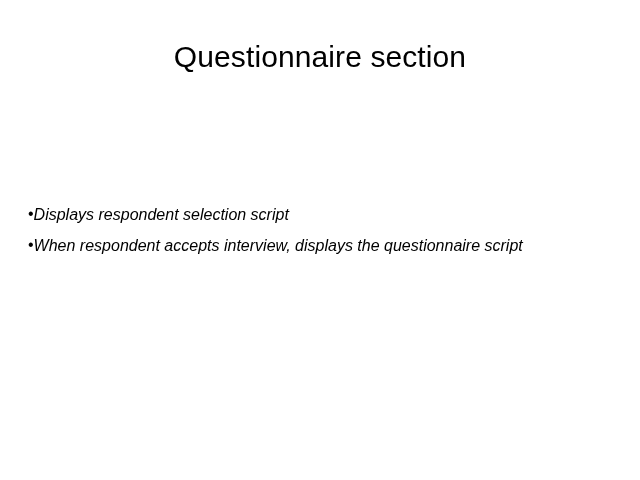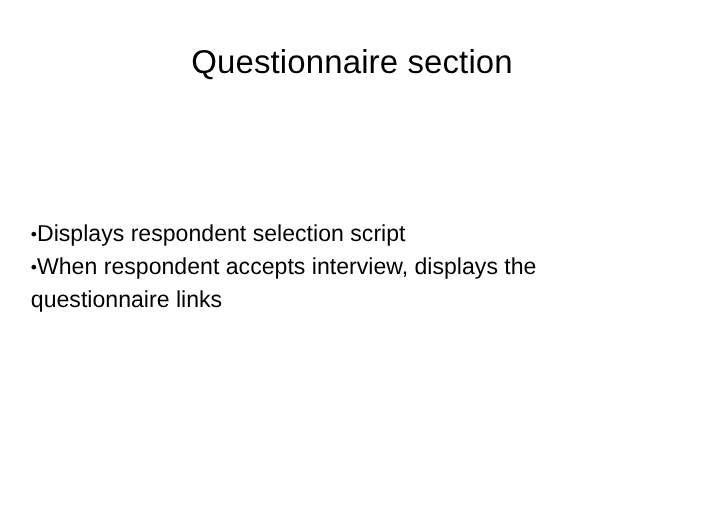--- a/index.html
+++ b/index.html
@@ -59,32 +59,33 @@
     word-spacing: 0px;
   }
 
   .bullet-glyph {
     font-size: 16px;
     line-height: 29px;
     vertical-align: 1px;
   }
 
   .bullet-text {
-    font-size: 21px;
+    font-size: 16px;
+    font-style: italic;
   }
 </style>
 </head>
 <body>
 
 <div class="slide">
 
   <h1 class="slide-title">Questionnaire section</h1>
 
   <div class="slide-body">
 
     <p class="bullet-item"><span class="bullet-glyph">•</span><span class="bullet-text">Displays respondent selection script</span></p>
 
 
-    <p class="bullet-item"><span class="bullet-glyph">•</span><span class="bullet-text">When respondent accepts interview, displays the questionnaire links</span></p>
+    <p class="bullet-item"><span class="bullet-glyph">•</span><span class="bullet-text">When respondent accepts interview, displays the questionnaire script</span></p>
 
   </div>
 
 </div>
 
 </body></html>

